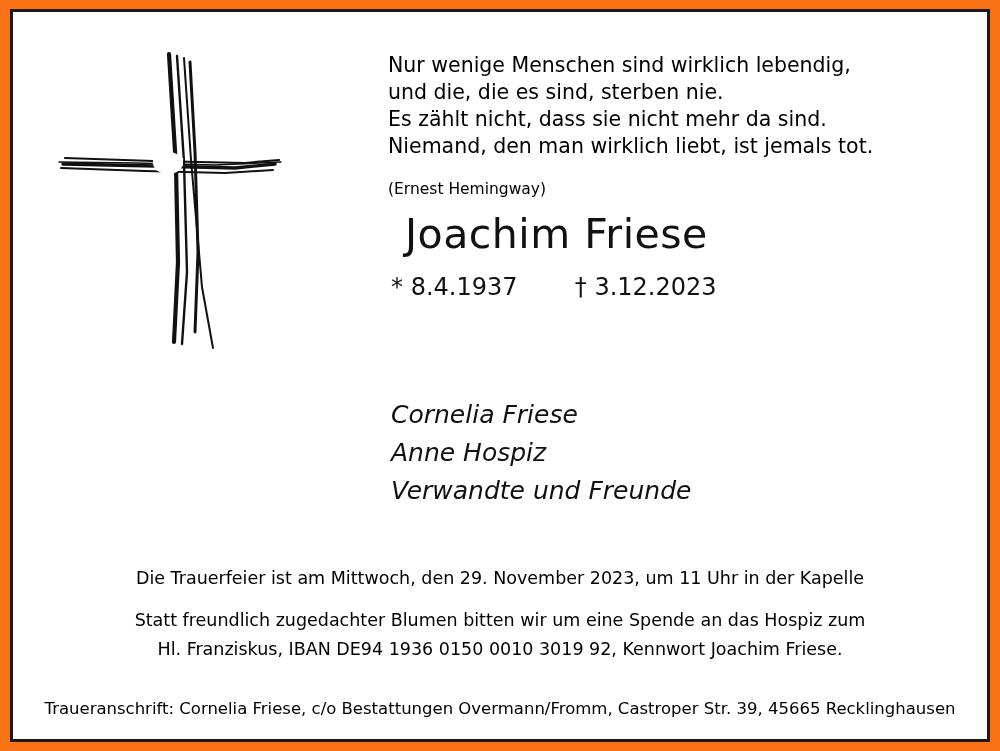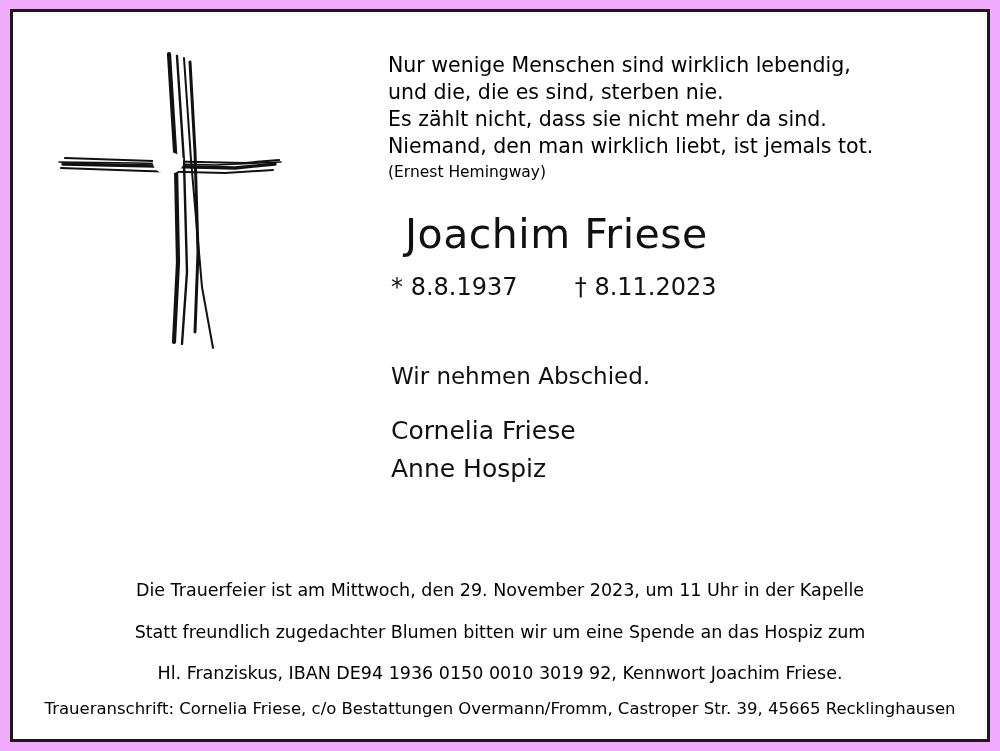--- a/index.html
+++ b/index.html
@@ -8,21 +8,21 @@
     background: #ffffff;
   }
   body {
     font-family: "DejaVu Sans", sans-serif;
     color: #000000;
   }
   .page {
     position: relative;
     width: 1000px;
     height: 751px;
-    background: #f0abfc;
+    background: #f97316;
     box-sizing: border-box;
     overflow: hidden;
   }
   .frame {
     position: absolute;
     left: 10px;
     top: 9px;
     width: 980px;
     height: 733px;
     border: 3px solid #1a1a1a;
@@ -48,21 +48,21 @@
   }
   .quote-line {
     font-size: 20.5px;
     line-height: 27px;
     color: #000;
     white-space: nowrap;
   }
   .quote-author {
     font-size: 15.5px;
     line-height: 23px;
-    margin-top: 1px;
+    margin-top: 18px;
     color: #000;
   }
 
   .name {
     position: absolute;
     left: 376px;
     top: 198px;
     font-size: 41px;
     letter-spacing: 0.5px;
     color: #111;
@@ -81,38 +81,39 @@
     position: absolute;
     left: 378px;
     top: 351px;
     font-size: 23px;
     color: #111;
   }
 
   .mourners {
     position: absolute;
     left: 378px;
-    top: 400px;
+    top: 384px;
+    font-style: italic;
   }
   .mourner {
     font-size: 25px;
     line-height: 38px;
     color: #111;
   }
 
   
   .bottom {
     position: absolute;
     left: 30px;
     right: 30px;
     top: 550px;
     text-align: center;
   }
   .bottom p {
-    margin: 16px;
+    margin: 4px;
     font-size: 17.5px;
     line-height: 25.5px;
     color: #000;
   }
   .bottom .para {
     margin-bottom: 16px;
   }
   .address {
     position: absolute;
     left: 30px;
@@ -152,30 +153,30 @@
       <div class="quote-line">Nur wenige Menschen sind wirklich lebendig,</div>
       <div class="quote-line">und die, die es sind, sterben nie.</div>
       <div class="quote-line">Es zählt nicht, dass sie nicht mehr da sind.</div>
       <div class="quote-line">Niemand, den man wirklich liebt, ist jemals tot.</div>
       <div class="quote-author">(Ernest Hemingway)</div>
     </div>
 
     <div class="name">Joachim Friese</div>
 
     <div class="dates">
-      <span>* 8.8.1937</span>
+      <span>* 8.4.1937</span>
       <span class="gap"></span>
-      <span>† 8.11.2023</span>
+      <span>† 3.12.2023</span>
     </div>
 
-    <div class="farewell">Wir nehmen Abschied.</div>
 
     <div class="mourners">
       <div class="mourner">Cornelia Friese</div>
       <div class="mourner">Anne Hospiz</div>
+      <div class="mourner">Verwandte und Freunde</div>
     </div>
 
     <div class="bottom">
       <div class="para">
         <p>Die Trauerfeier ist am Mittwoch, den 29. November 2023, um 11 Uhr in der Kapelle</p>
       </div>
       <div class="para">
         <p>Statt freundlich zugedachter Blumen bitten wir um eine Spende an das Hospiz zum</p>
         <p>Hl. Franziskus, IBAN DE94 1936 0150 0010 3019 92, Kennwort Joachim Friese.</p>
       </div>

